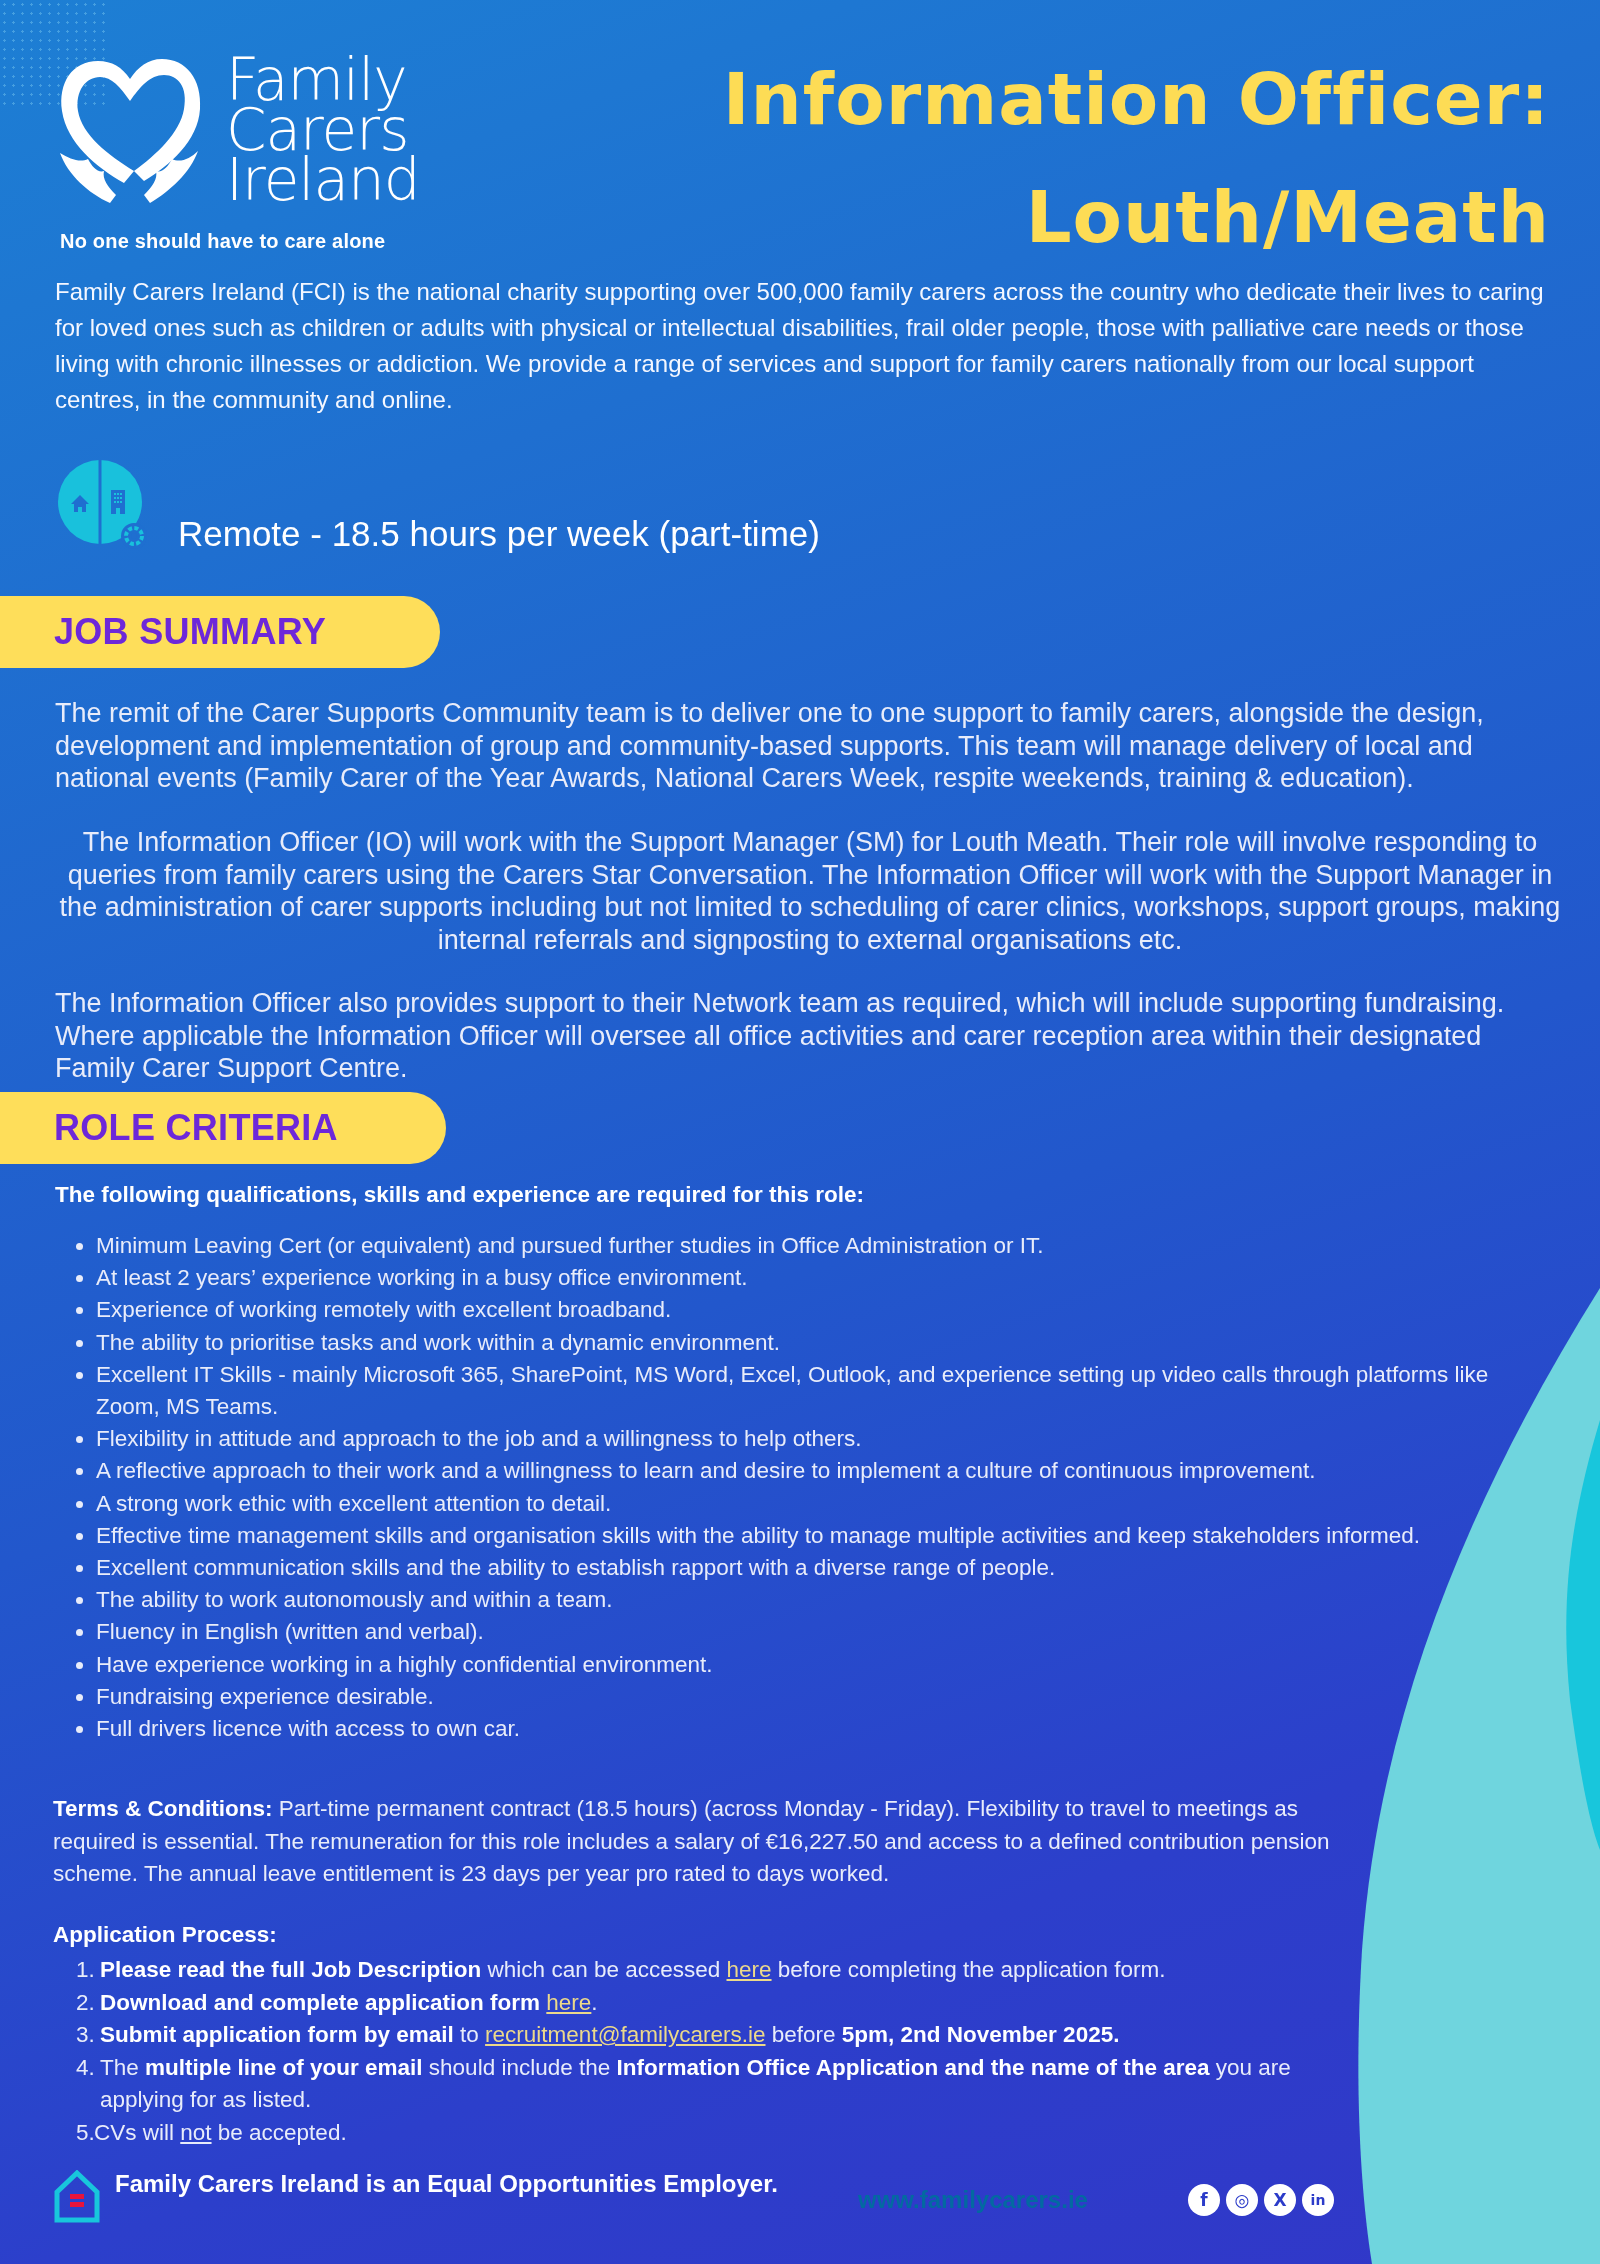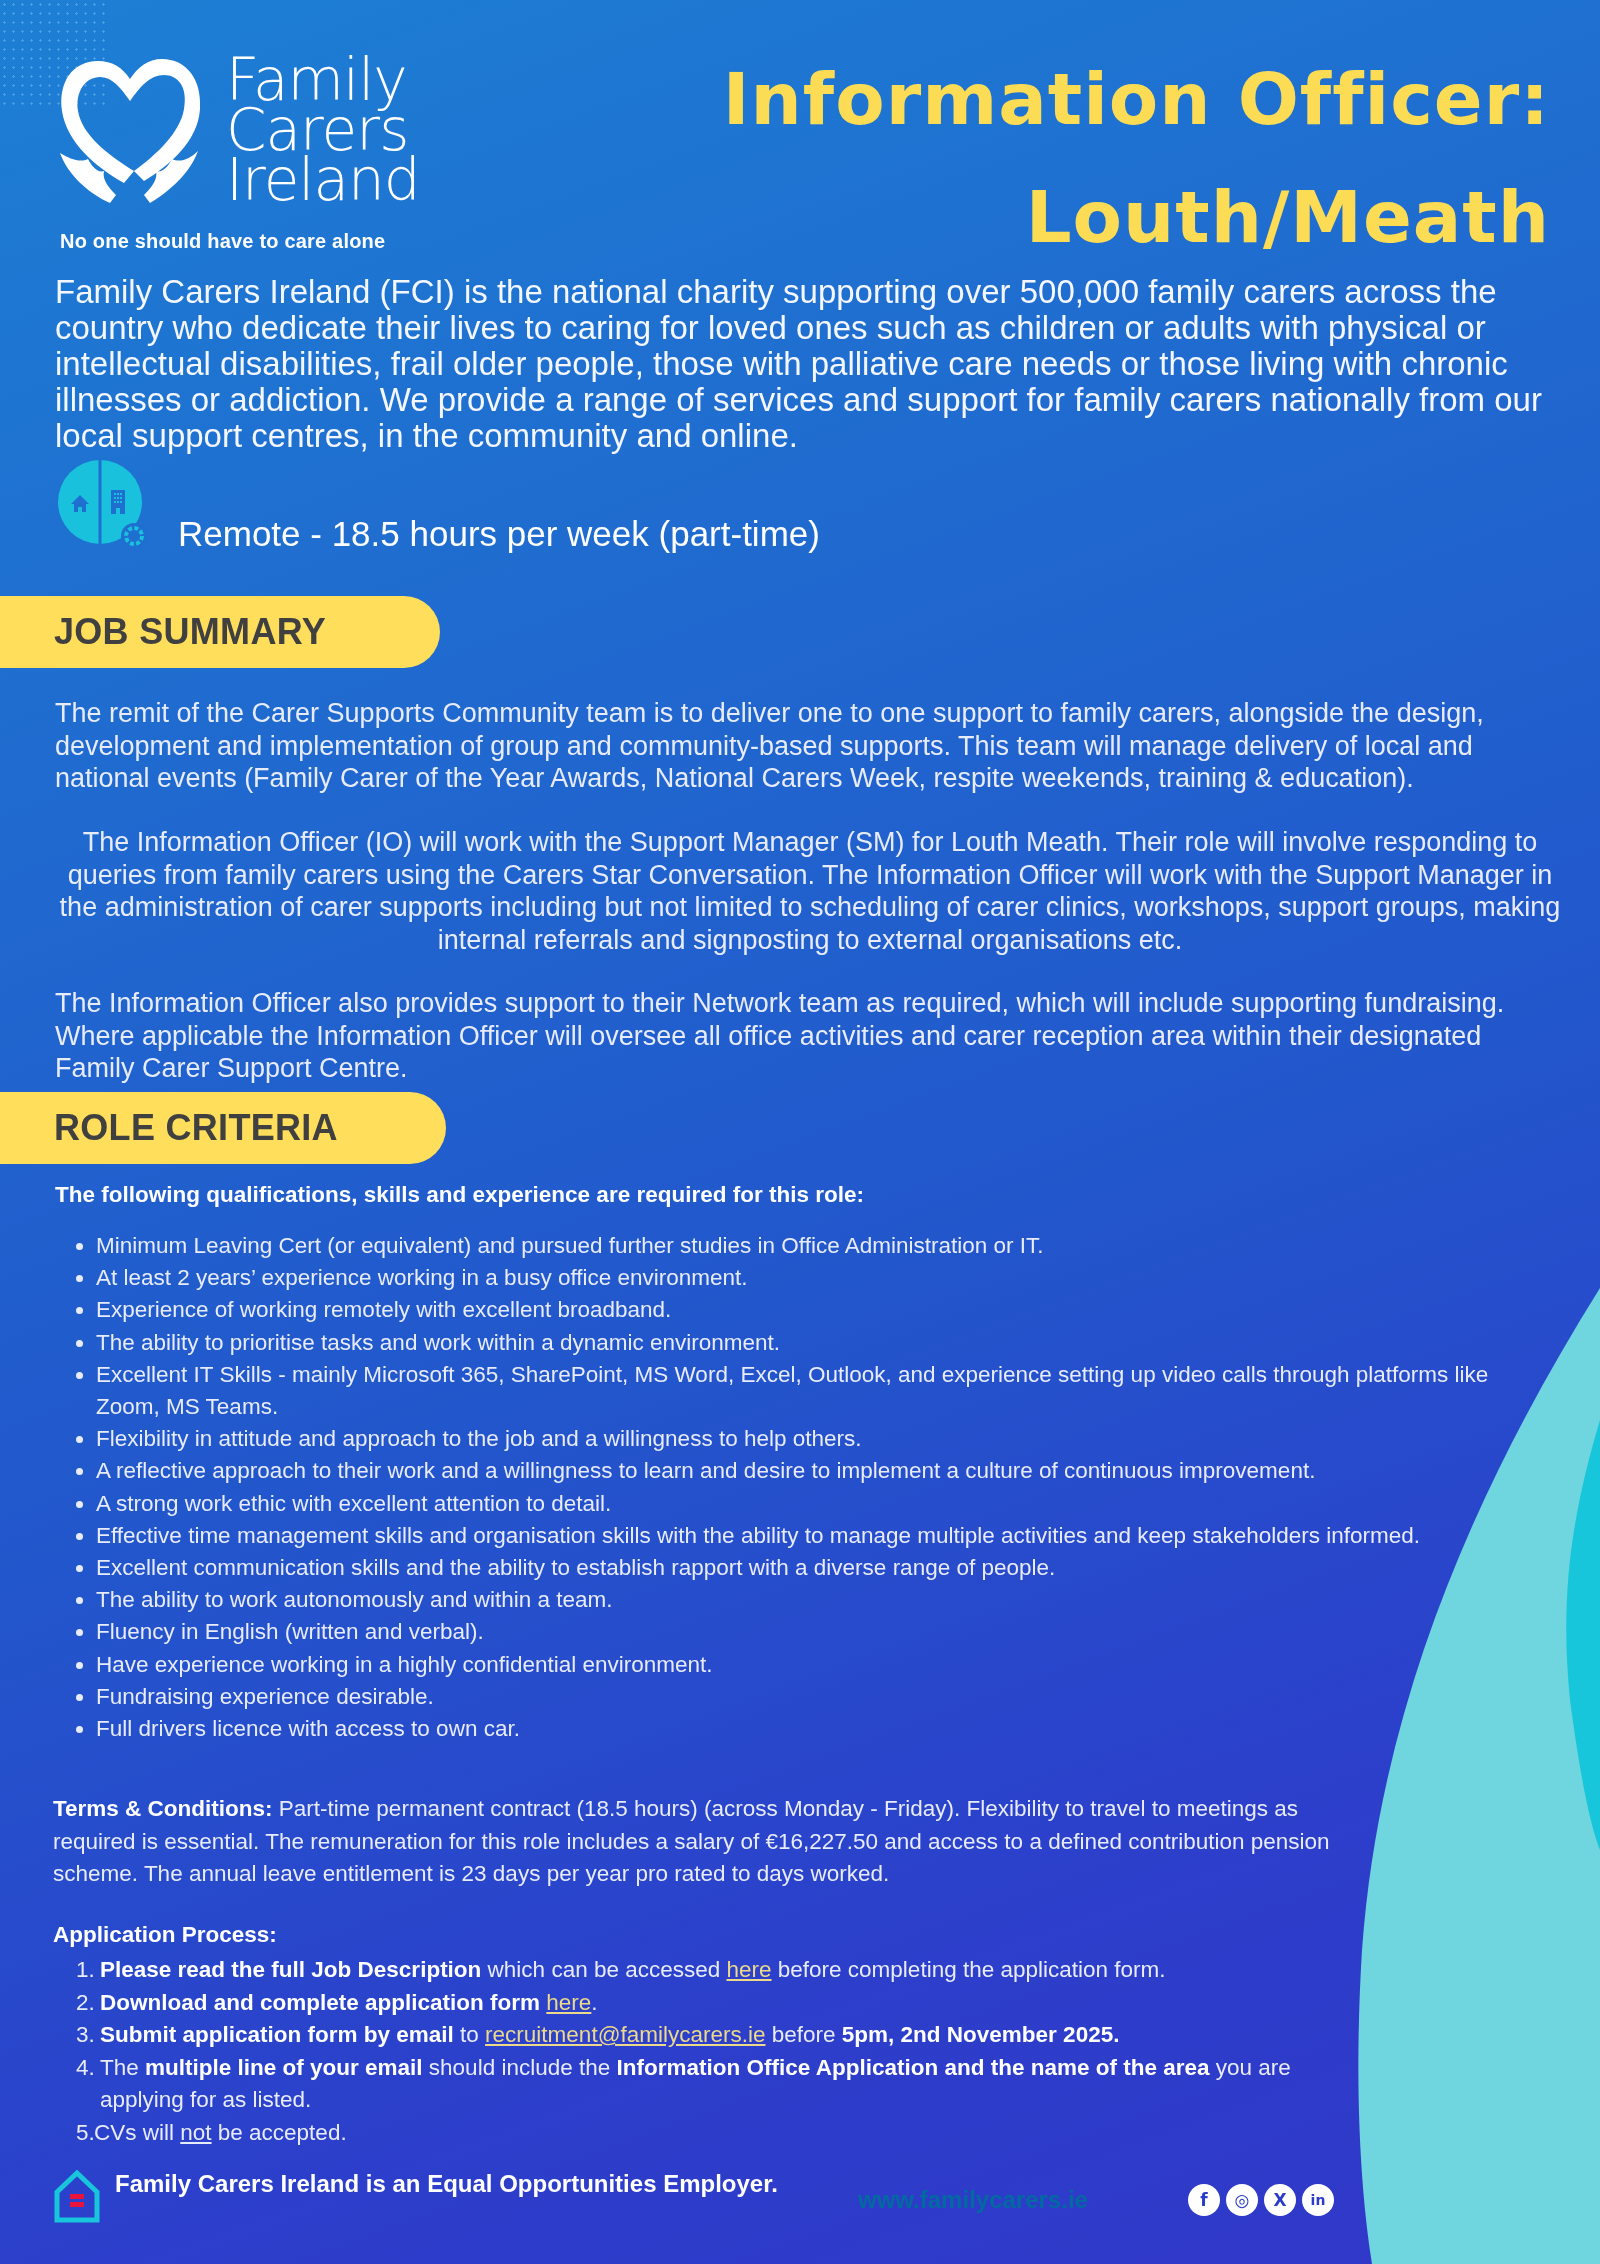--- a/index.html
+++ b/index.html
@@ -25,32 +25,32 @@
   .tagline { position: absolute; left: 2px; top: 175px; font-size: 20px; font-weight: bold; letter-spacing: 0.2px; white-space: nowrap; }
 
   .title {
     position: absolute; right: 50px; top: 40px; text-align: right;
     color: #fddc55; font-family: "DejaVu Sans", sans-serif; font-weight: bold;
     font-size: 72px; line-height: 118px; letter-spacing: 1px;
   }
 
   .intro {
     position: absolute; left: 55px; top: 274px; width: 1500px;
-    font-size: 33px; line-height: 36px; color: #f4f7ff;
+    font-size: 24px; line-height: 36px; color: #f4f7ff;
   }
 
   .worktype { position: absolute; left: 56px; top: 458px; height: 96px; display: flex; align-items: flex-end; }
   .worktype-icon { width: 96px; height: 96px; position: relative; }
   .worktype-label { margin-left: 26px; font-size: 35px; color: #ffffff; }
 
   .section-pill {
     position: absolute; left: 0; height: 72px;
     background: #fede5a; border-radius: 0 36px 36px 0;
     display: flex; align-items: center; padding-left: 54px; box-sizing: border-box;
-    color: #404040; font-weight: bold; font-size: 36px; letter-spacing: 0.3px;
+    color: #6d28d9; font-weight: bold; font-size: 36px; letter-spacing: 0.3px;
   }
   .pill-summary { top: 596px; width: 440px; }
   .pill-criteria { top: 1092px; width: 446px; }
 
   .para {
     position: absolute; left: 55px; width: 1510px;
     font-size: 27px; line-height: 32.5px; color: #e8ecfa; margin-top: 11px;
   }
   .p1 { top: 686px; }
   .p2 { top: 815px; text-align: center; }

